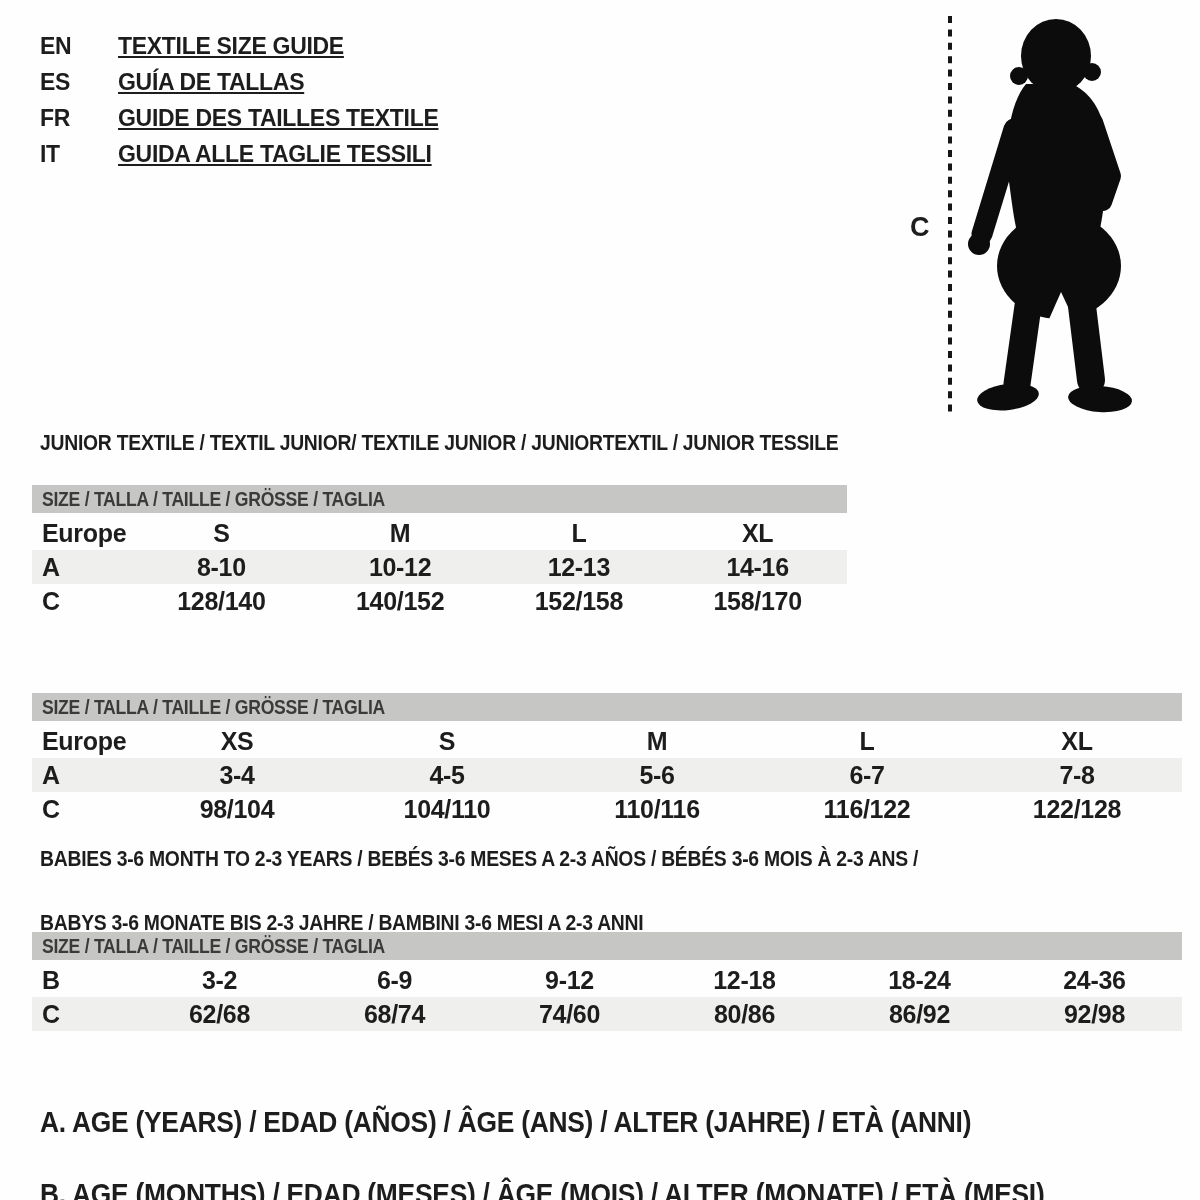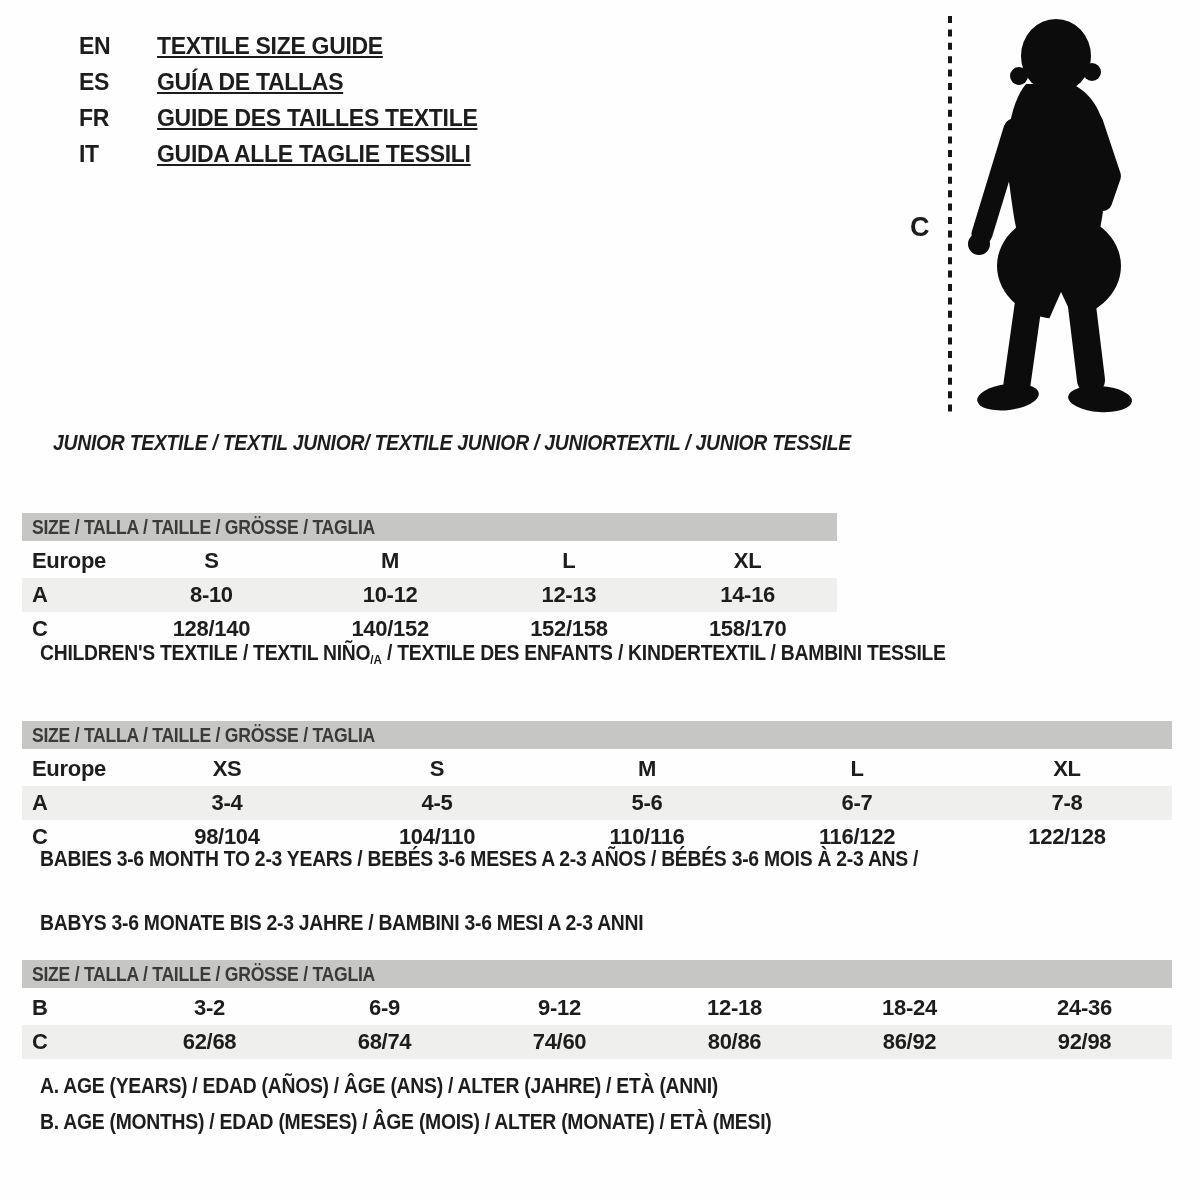--- a/index.html
+++ b/index.html
@@ -8,43 +8,43 @@
     background:#fefefe;
     font-family:"Liberation Sans", sans-serif;
     font-weight:bold;
     color:#1d1d1d;
     -webkit-font-smoothing:antialiased;
   }
   .page{position:relative;width:1200px;height:1200px;overflow:hidden;background:#fefefe;letter-spacing:-0.3px;}
   .abs{position:absolute;}
 
   
-  .lang-block{left:40px;top:28px;margin-left:39px;}
+  .lang-block{left:40px;top:28px;}
   .lang-row{display:flex;height:36px;align-items:center;font-size:23px;}
   .lang-code{width:78px;}
   .lang-title{white-space:nowrap;text-decoration:underline;}
 
   
   .c-label{left:910px;top:212px;font-size:27px;}
 
   
   .sec-title{font-size:22px;white-space:nowrap;}
   .condensed{display:inline-block;transform:scaleX(0.88);transform-origin:0 50%;white-space:nowrap;}
   .sub{font-size:0.6em;position:relative;top:4px;letter-spacing:0;}
 
   
-  .tbl{position:absolute;left:22px;margin-top:28px;}
+  .tbl{position:absolute;left:32px;}
   .size-bar{height:28px;display:flex;align-items:center;padding-left:10px;font-size:20px;color:#3a3a3a;margin-bottom:3px;}
-  .trow{display:flex;height:34px;align-items:center;font-size:22px;}
+  .trow{display:flex;height:34px;align-items:center;font-size:25px;}
   .trow.alt{background:#efefee;}
   .tlabel{width:100px;padding-left:10px;box-sizing:border-box;}
   .tcell{flex:1;text-align:center;}
 
   
-  .legend-line{font-size:22px;white-space:nowrap;height:36px;display:flex;align-items:center;}
+  .legend-line{font-size:30px;white-space:nowrap;height:36px;display:flex;align-items:center;margin-top:36px;}
 </style>
 </head>
 <body>
 
 <div class="page">
 
   <div class="abs lang-block">
     <div class="lang-row">
       <span class="lang-code">EN</span>
       <span class="lang-title">TEXTILE SIZE GUIDE</span>
@@ -80,21 +80,21 @@
       <path d="M130,108 L148,162 L139,188" fill="none" stroke="#0c0c0c" stroke-width="18" stroke-linecap="round" stroke-linejoin="round"></path>
       <ellipse cx="95" cy="252" rx="62" ry="53"></ellipse>
       <path d="M97,278 L82,312 L113,312 Z" fill="#fefefe"></path>
       <line x1="64" y1="292" x2="53" y2="370" stroke="#0c0c0c" stroke-width="27" stroke-linecap="round"></line>
       <line x1="118" y1="292" x2="127" y2="366" stroke="#0c0c0c" stroke-width="28" stroke-linecap="round"></line>
       <ellipse cx="44" cy="383" rx="31" ry="13" transform="rotate(-7 44 383)"></ellipse>
       <ellipse cx="136" cy="385" rx="32" ry="13" transform="rotate(4 136 385)"></ellipse>
     </g>
   </svg>
 
-  <div class="abs" style="left:53px;top:430px;font-style:italic;">
+  <div class="abs" style="left:40px;top:430px;">
     <span class="sec-title condensed">JUNIOR TEXTILE / TEXTIL JUNIOR/ TEXTILE JUNIOR / JUNIORTEXTIL / JUNIOR TESSILE</span>
   </div>
   <div class="tbl" style="top:485px;width:815px;">
     <div class="size-bar" style="background:#c6c6c5;">
       <span class="condensed">SIZE / TALLA / TAILLE / GRÖSSE / TAGLIA</span>
     </div>
     <div class="trow">
       <div class="tlabel">Europe</div>
       <div class="tcell">S</div>
       <div class="tcell">M</div>
@@ -110,23 +110,20 @@
     </div>
     <div class="trow">
       <div class="tlabel">C</div>
       <div class="tcell">128/140</div>
       <div class="tcell">140/152</div>
       <div class="tcell">152/158</div>
       <div class="tcell">158/170</div>
     </div>
   </div>
 
-  <div class="abs" style="left:40px;top:640px;">
-    <span class="sec-title condensed"><span>CHILDREN'S TEXTILE / TEXTIL NIÑO</span><span class="sub">/A</span><span> / TEXTILE DES ENFANTS / KINDERTEXTIL / BAMBINI TESSILE</span></span>
-  </div>
   <div class="tbl" style="top:693px;width:1150px;">
     <div class="size-bar" style="background:#c6c6c5;">
       <span class="condensed">SIZE / TALLA / TAILLE / GRÖSSE / TAGLIA</span>
     </div>
     <div class="trow">
       <div class="tlabel">Europe</div>
       <div class="tcell">XS</div>
       <div class="tcell">S</div>
       <div class="tcell">M</div>
       <div class="tcell">L</div>

